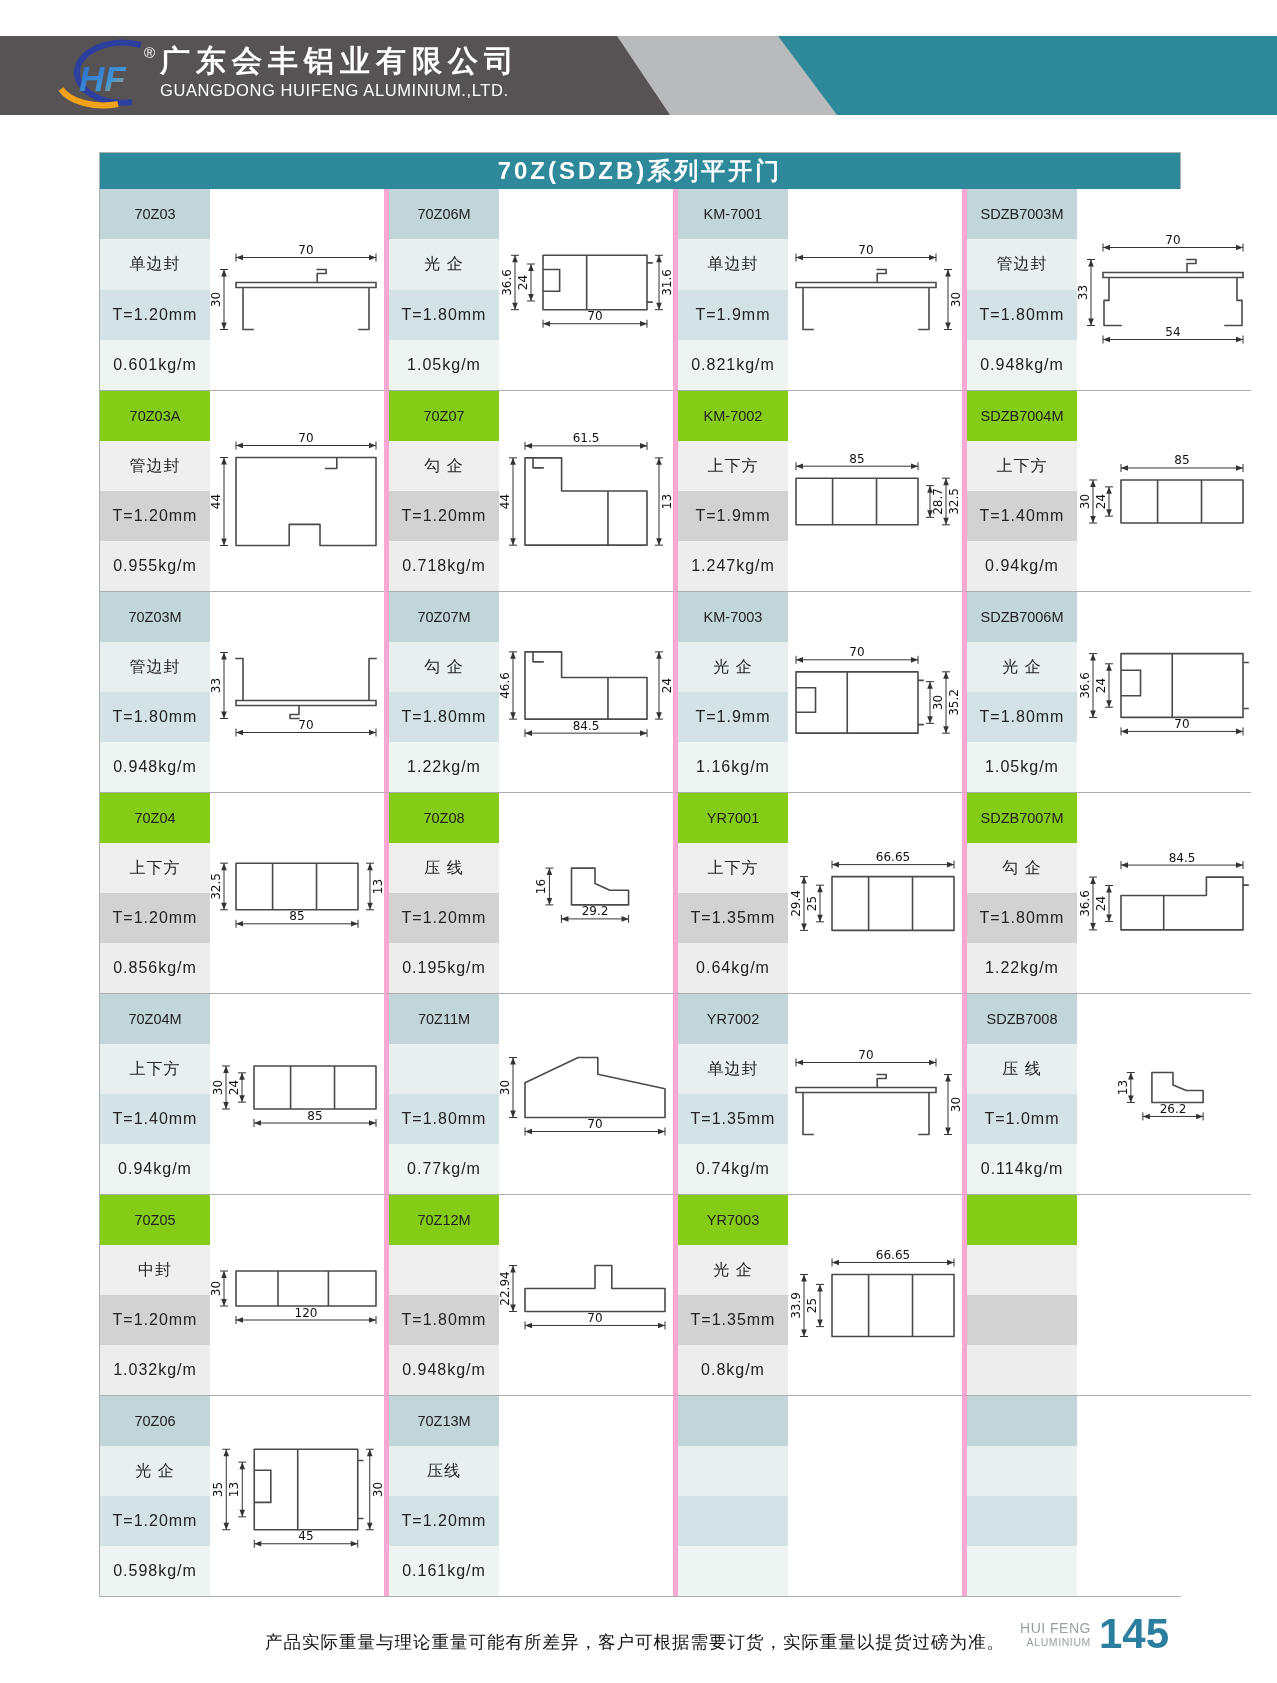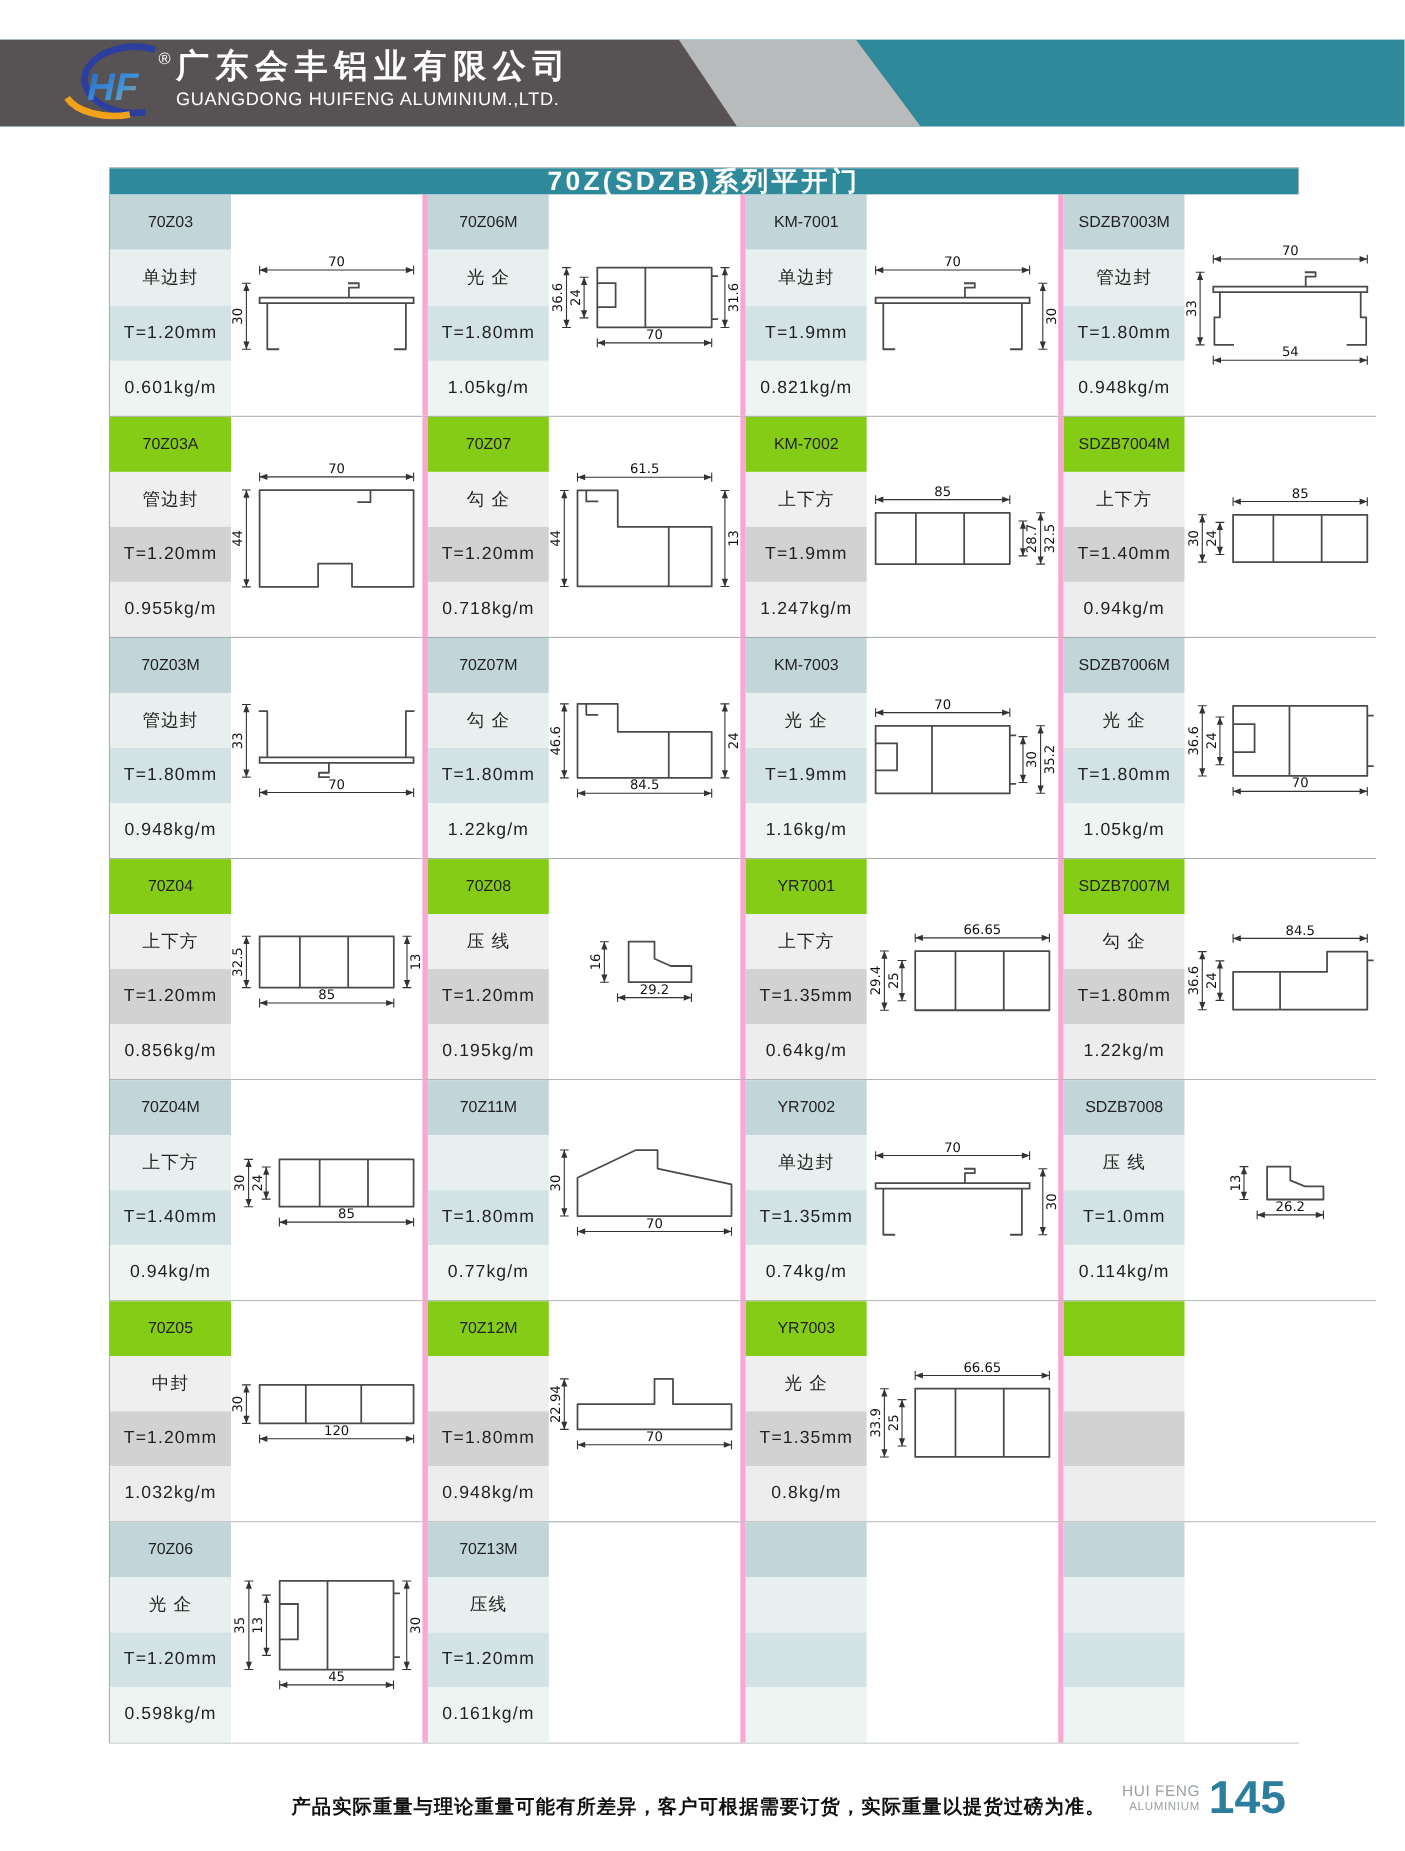--- a/index.html
+++ b/index.html
@@ -14,21 +14,21 @@
              clip-path:polygon(0 0,778px 0,837px 100%,0 100%)}
   .bar-dark{position:absolute;top:0;left:0;width:680px;height:79px;background:var(--dark,#575254);
             clip-path:polygon(0 0,617px 0,670px 100%,0 100%)}
   .logo{position:absolute;left:48px;top:2px;width:120px;height:76px}
   .company{position:absolute;left:160px;top:7px;color:#fff}
   .company-cn{font-size:30px;font-weight:bold;letter-spacing:6px;line-height:1.2}
   .company-en{font-size:16.5px;letter-spacing:0.6px;margin-top:2px}
 
   
   .catalog{position:absolute;left:99px;top:152px;width:1082px;border:1px solid #aab1b1;background:#fff}
-  .title-bar{height:24px;background:var(--teal,#2e8a9b);color:#fff;font-size:24px;font-weight:bold;
+  .title-bar{height:36px;background:var(--teal,#2e8a9b);color:#fff;font-size:24px;font-weight:bold;
              letter-spacing:3px;display:flex;align-items:center;justify-content:center}
   .grid{display:grid;grid-template-columns:repeat(4,1fr)}
   .cell{height:201px;display:flex;border-top:1px solid #a9adad;border-left:5px solid #f9a8d4;background:#fff}
   .cell:nth-child(4n+1){border-left:none}
   .cell:nth-child(-n+4){border-top:none}
   .labels{width:110px;display:flex;flex-direction:column}
   .chip{flex:1;display:flex;align-items:center;justify-content:center;font-size:16px;color:#222;
         text-align:center;letter-spacing:1px}
   .chip0{font-size:14.5px;letter-spacing:0}
   .teal .chip0{background:#c2d6da}.teal .chip1{background:#e7f0ef}
@@ -36,21 +36,21 @@
   .gray .chip0{background:#84cc16}.gray .chip1{background:#efefef}
   .gray .chip2{background:#d2d2d2}.gray .chip3{background:#ededed}
   .draw{flex:1;display:flex;align-items:center;justify-content:center;background:#fff;overflow:hidden}
   .pf{fill:none;stroke:#4a4a4a;stroke-width:1.6;stroke-linejoin:round;stroke-linecap:square}
   .dl{stroke:#333;stroke-width:1}
   .df{fill:#333}
   .dt{font-size:12px;fill:#111;font-family:"DejaVu Sans",sans-serif}
 
   
   .disclaimer{position:absolute;top:1630px;left:140px;width:990px;text-align:center;
-              font-size:17.5px;font-weight:bold;color:#111;letter-spacing:1px}
+              font-size:17.5px;font-weight:normal;color:#111;letter-spacing:1px}
   .brand{position:absolute;top:1613px;right:108px;display:flex;align-items:center;gap:8px}
   .brand-lines{text-align:right;color:#9aa0a2;line-height:1.15}
   .brand-l1{font-size:14px;font-weight:normal;letter-spacing:0.5px}
   .brand-l2{font-size:10.5px;letter-spacing:0.6px}
   .page-num{font-size:42px;font-weight:bold;color:var(--pnum,#2b7e9e);line-height:1}
 </style>
 </head>
 <body>
 
 <div class="topbar">

